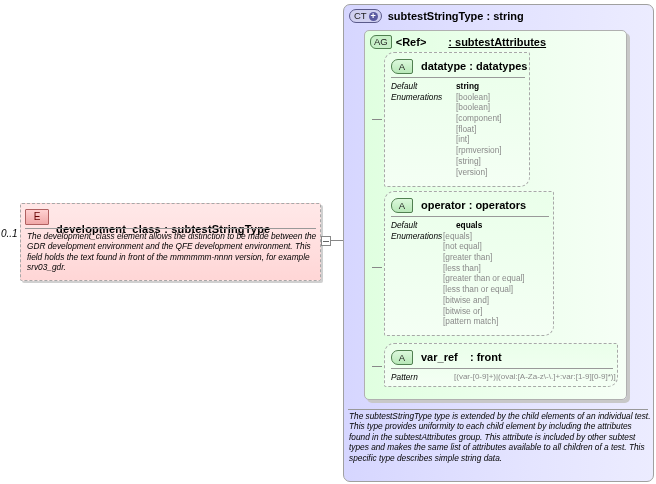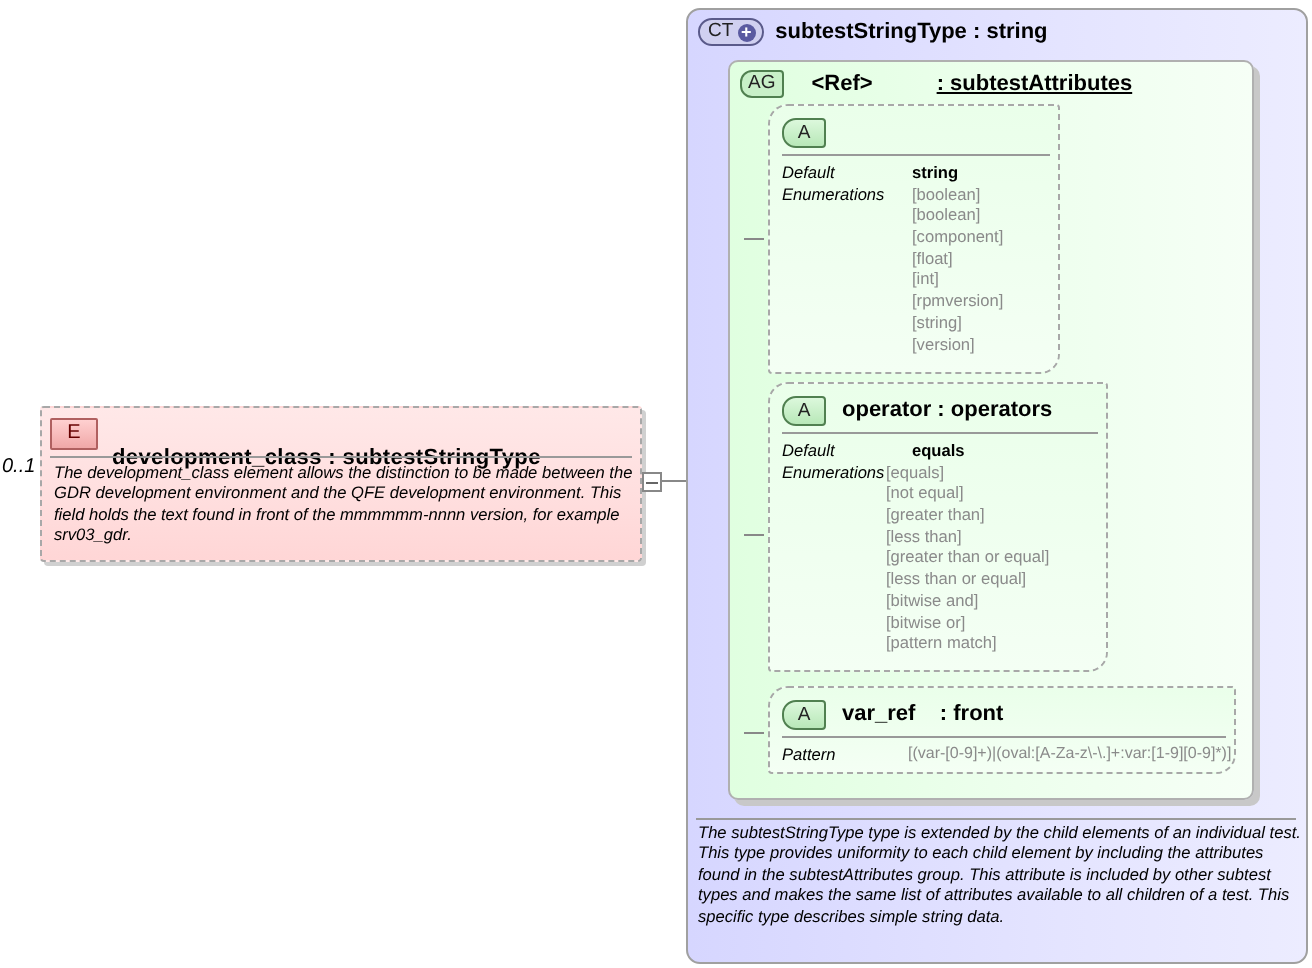--- a/index.html
+++ b/index.html
@@ -30,21 +30,21 @@
   .ct-head { position:absolute; left:5px; top:3px; height:16px; display:flex; align-items:center; gap:6px; }
   .badge-ct { height:12px; padding:0 3px 0 4px; border:1px solid #5a5a8a; border-radius:7px; background:#d0d0f0;
               font-size:9.5px; line-height:12px; color:#222; display:flex; align-items:center; gap:2px; }
   .plus { width:9px; height:9px; border-radius:50%; background:#5a5aa0; color:#fff; font-size:9px; line-height:9px; text-align:center; font-weight:bold; }
   .ct-title { font-size:11px; font-weight:bold; color:#000; }
 
   
   .ag { left:364px; top:30px; width:261px; height:368px; border:1px solid #b0b0b0; border-radius:5px;
         background:linear-gradient(90deg,#e0ffe0 0%, #ecffec 50%, #f6fff6 100%);
         box-shadow:3px 3px 0 #c8c8c8; }
-  .ag-head { position:absolute; left:5px; top:3px; display:flex; align-items:center; gap:14px; height:16px; }
+  .ag-head { position:absolute; left:5px; top:3px; display:flex; align-items:center; gap:4px; height:16px; }
   .badge-ag { height:12px; padding:0 3px; border:1px solid #508050; border-radius:6px 2px 2px 6px; background:#c8f0c8;
               font-size:9.5px; line-height:12px; color:#222; }
   .ag-ref { font-size:11px; font-weight:bold; color:#000; }
   .ag-type { font-size:11px; font-weight:bold; color:#000; margin-left:18px;text-decoration:underline; }
 
   
   .attr { border:1px dashed #a8a8a8; border-radius:10px 2px 10px 2px;
           background:linear-gradient(180deg,#eaffea 0%,#f4fff4 100%); }
   .attr-head { position:absolute; left:6px; top:5px; display:flex; align-items:center; gap:8px; height:16px; }
   .badge-a { width:20px; height:13px; border:1px solid #508050; border-radius:7px 2px 2px 7px; background:linear-gradient(#dcf8dc,#b8e8b8);
@@ -96,20 +96,21 @@
   </div>
 </div>
 
 <div class="abs conn" style="left:372px; top:119px; width:10px; height:1px;"></div>
 <div class="abs conn" style="left:372px; top:267px; width:10px; height:1px;"></div>
 <div class="abs conn" style="left:372px; top:366px; width:10px; height:1px;"></div>
 
 <div class="abs attr" style="left:384px; top:52px; width:144px; height:133px;">
   <div class="attr-head">
     <div class="badge-a">A</div>
+    <div class="attr-title">datatype : datatypes</div>
   </div>
   <div class="attr-sep"></div>
   <div class="prop-label" style="top:28px;">Default</div>
   <div class="prop-label" style="top:38.6px;">Enumerations</div>
   <div class="prop-default" style="left:71px; top:28px;">string</div>
   <div class="enum-list" style="left:71px; top:38.6px;">
     <div>[boolean]</div>
     <div>[boolean]</div>
     <div>[component]</div>
     <div>[float]</div>

